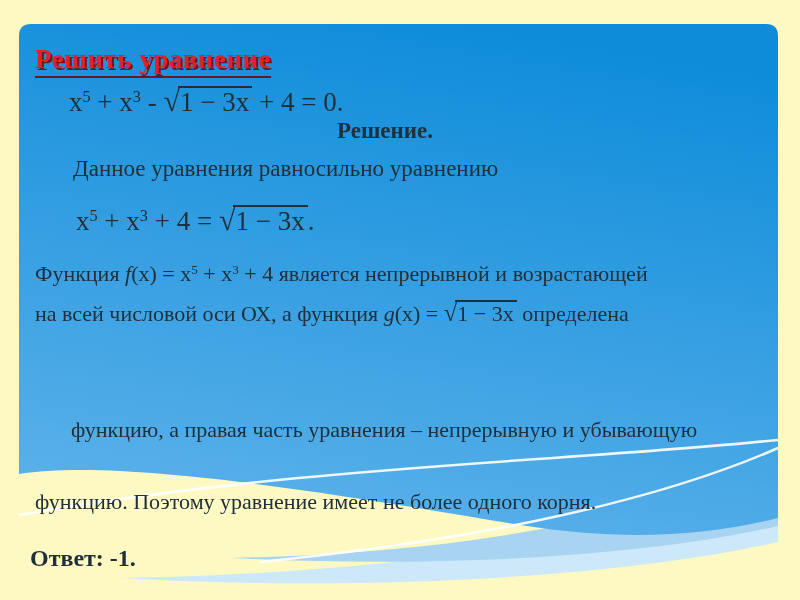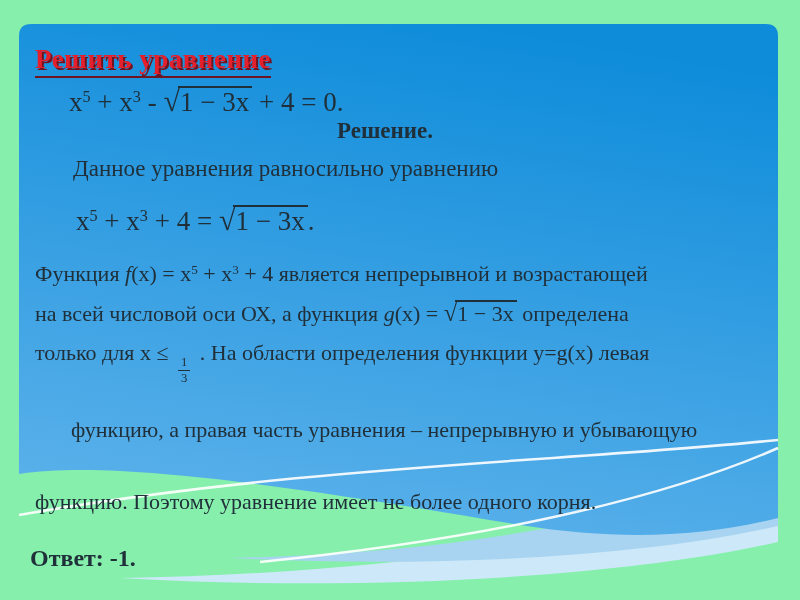--- a/index.html
+++ b/index.html
@@ -6,21 +6,21 @@
     --panel-top:#0e8cda;
     --panel-bottom:#5bb1ea;
     --band1:#a9d4f1;
     --band2:#cde9f9;
     --title-red:#e4202c;
     --title-shadow:#6f1522;
     --ink:#20303a;
   }
   html,body{margin:0;padding:0;background:#fff;}
   .slide{
-    position:relative;width:800px;height:600px;overflow:hidden;background:#86efac;
+    position:relative;width:800px;height:600px;overflow:hidden;background:#fef9c3;
     font-family:"Liberation Serif","DejaVu Serif",serif;color:var(--ink);
   }
   .bg{position:absolute;left:0;top:0;}
   .abs{position:absolute;white-space:nowrap;}
   .title{
     left:35px;top:44px;font-size:27px;font-weight:700;color:var(--title-red);
     text-shadow:2px 2px 0 var(--title-shadow);
     border-bottom:2.5px solid var(--title-shadow);padding-bottom:1px;
     font-family:"Liberation Serif","DejaVu Serif",serif;letter-spacing:0.5px;
   }
@@ -76,24 +76,20 @@
   <div class="abs heading">Решение.</div>
 
   <div class="abs intro">Данное уравнения равносильно уравнению</div>
 
   <div class="abs eq eq2"><span>x</span><sup>5</sup><span> + x</span><sup>3</sup><span> + 4 = </span><span class="rad"><span class="rad-sign">√</span><span class="radicand">1 − 3x</span></span><span>.</span></div>
 
   <div class="abs pline pl1"><span>Функция </span><span class="ital">f</span><span>(x) = x</span><sup>5</sup><span> + x</span><sup>3</sup><span> + 4 является непрерывной и возрастающей</span></div>
 
   <div class="abs pline pl2"><span>на всей числовой оси ОХ, а функция </span><span class="ital">g</span><span>(x) = </span><span class="rad"><span class="rad-sign">√</span><span class="radicand">1 − 3x</span></span><span> определена</span></div>
 
-  <div class="abs pline pl3"><span>только для x ≤ </span><span class="frac">
-        <span class="num">1</span>
-        <span class="den">3</span>
-      </span><span> . На области определения функции y=g(x) левая</span></div>
 
   <div class="abs pline pl5">функцию, а правая часть уравнения – непрерывную и убывающую</div>
   <div class="abs pline pl6">функцию. Поэтому уравнение имеет не более одного корня.</div>
 
 
   <div class="abs answer">Ответ: -1.</div>
 
 </div>
 
 </body></html>

